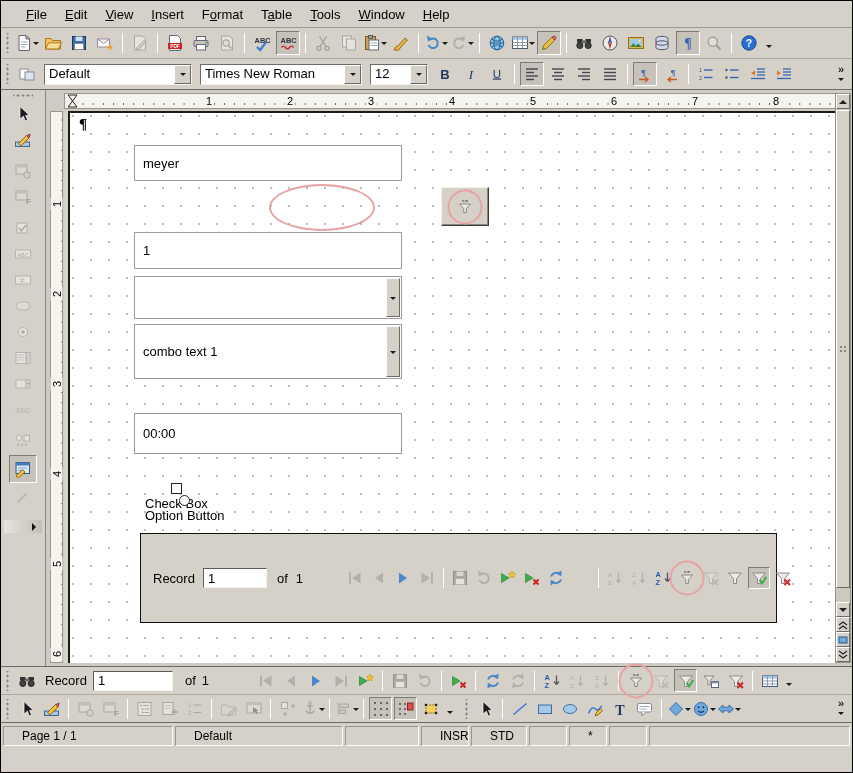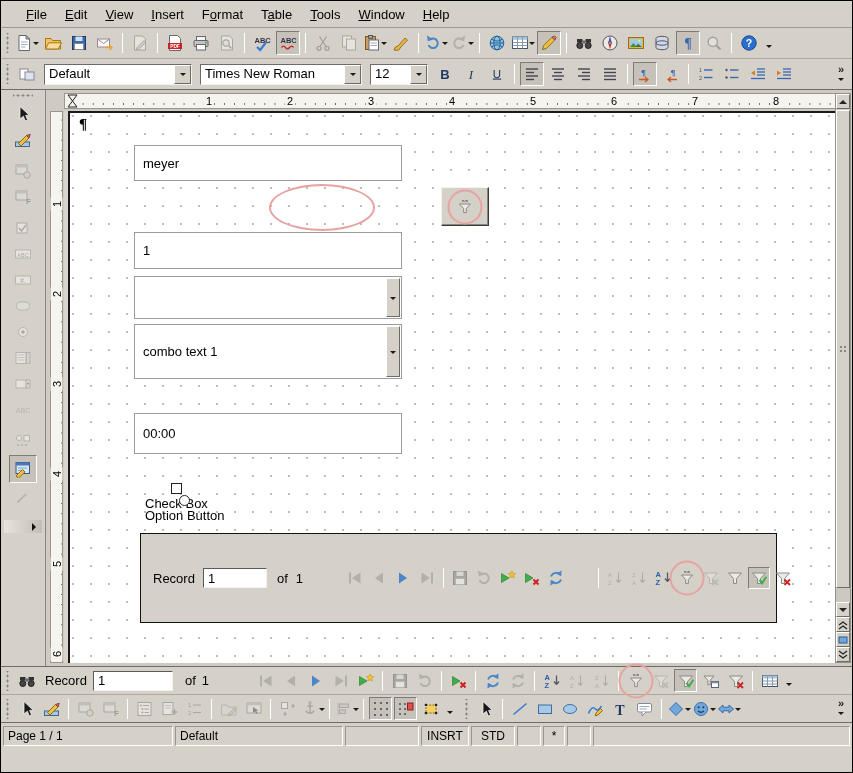--- a/index.html
+++ b/index.html
@@ -100,21 +100,21 @@
   .strup{border-bottom-color:#222;margin-top:-4px;}
   .strdn{border-top-color:#222;margin-bottom:-4px;}
   
   .formnav{height:28px;}
   .formnav .tbtn,.bottomrow .tbtn{width:23px;height:23px;}
   .rec-label{font-size:13px;margin:0 6px;}
   .bottomrow{height:28px;}
   
   .statusbar{height:26px;display:flex;align-items:center;gap:2px;padding:2px 2px;background:#d5d1c8;}
   .scell{height:20px;border:1px solid;border-color:#9a968e #fdfdfd #fdfdfd #9a968e;font-size:12px;
-    line-height:18px;padding:0 4px;white-space:nowrap;overflow:hidden;}
+    line-height:18px;padding:0 18px;white-space:nowrap;overflow:hidden;}
 </style>
 </head>
 <body>
 
 <div class="window">
 
 
   <div class="menubar" id="menubar">
       <span class="menu-item"><u>F</u>ile</span>
       <span class="menu-item"><u>E</u>dit</span>
@@ -1416,19 +1416,19 @@
         </span>
       </div>
     <span class="ovf">»<i class="tri"></i></span>
   </div>
 
   <div class="statusbar">
     <span class="scell" style="width:170px">Page 1 / 1</span>
     <span class="scell" style="width:168px">Default</span>
     <span class="scell" style="width:74px"></span>
     <span class="scell" style="width:48px;text-align:center">INSRT</span>
-    <span class="scell" style="width:44px;text-align:center">STD</span>
+    <span class="scell" style="width:56px;text-align:center">STD</span>
     <span class="scell" style="width:24px"></span>
     <span class="scell" style="width:22px;text-align:center">*</span>
     <span class="scell" style="width:24px"></span>
     <span class="scell" style="flex:1"></span>
   </div>
 </div>
 
 </body></html>

